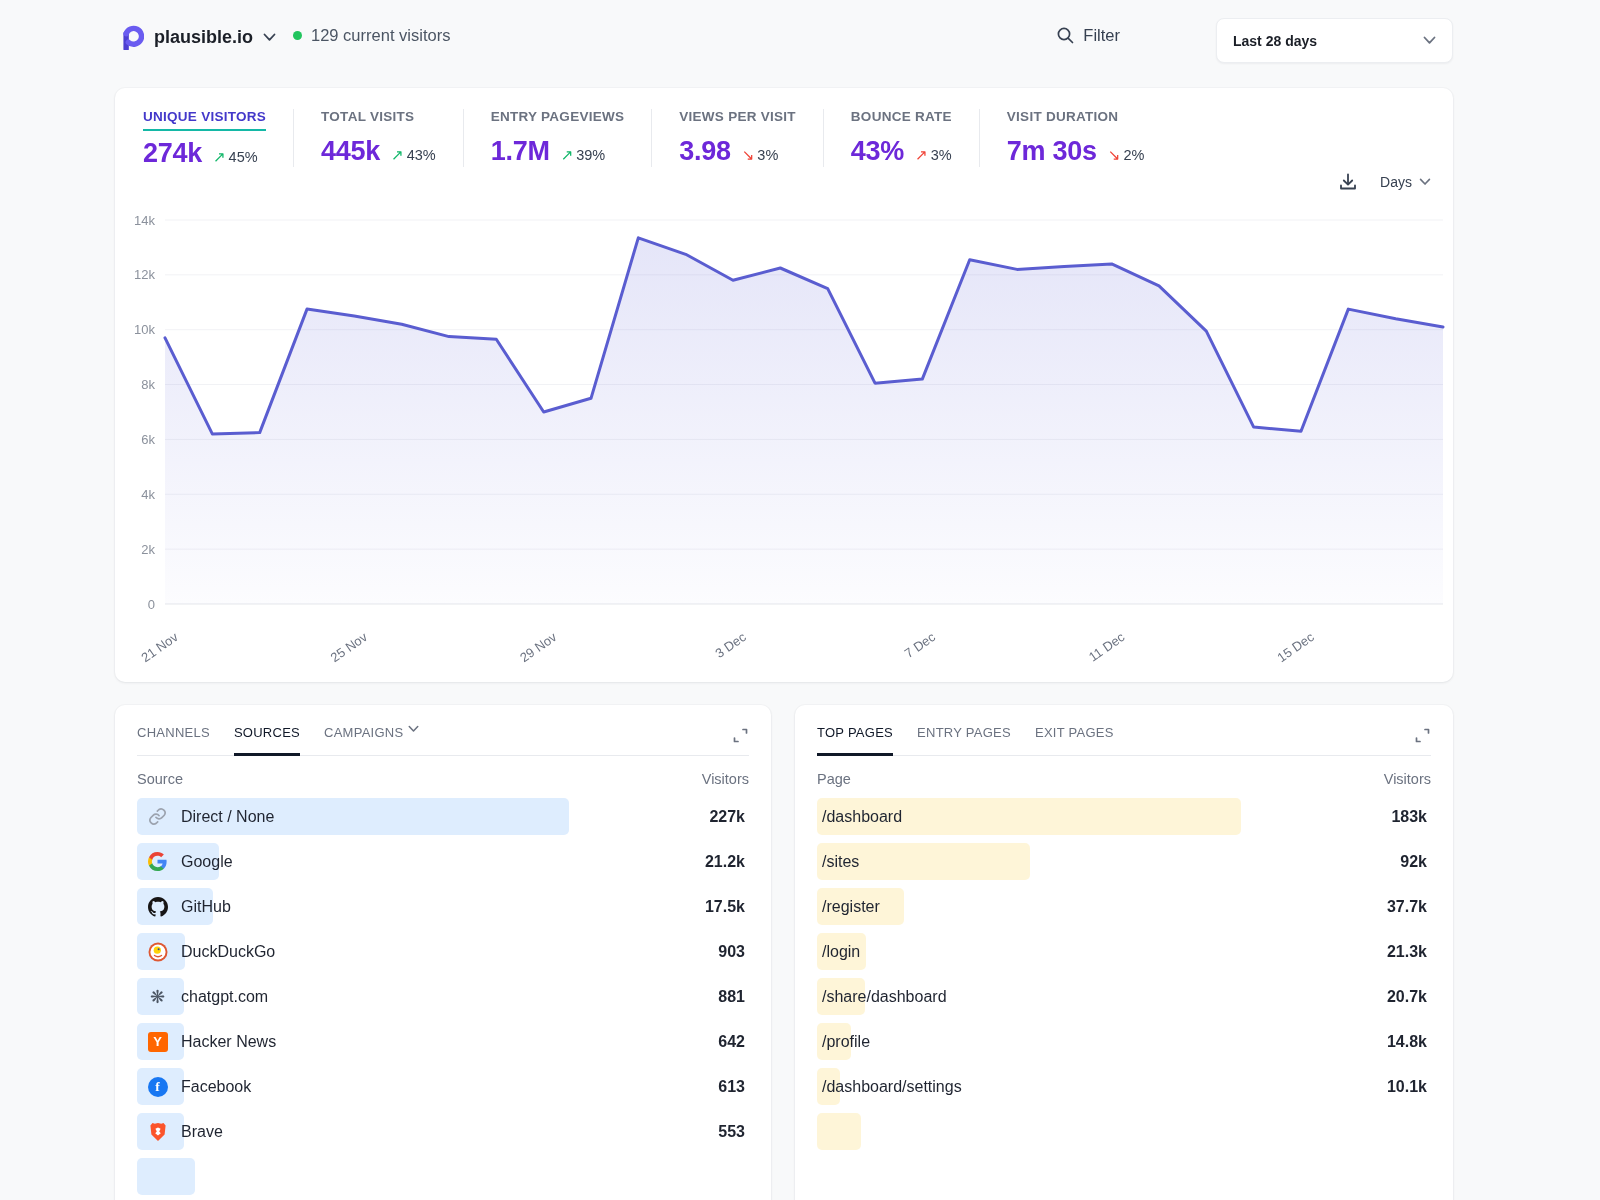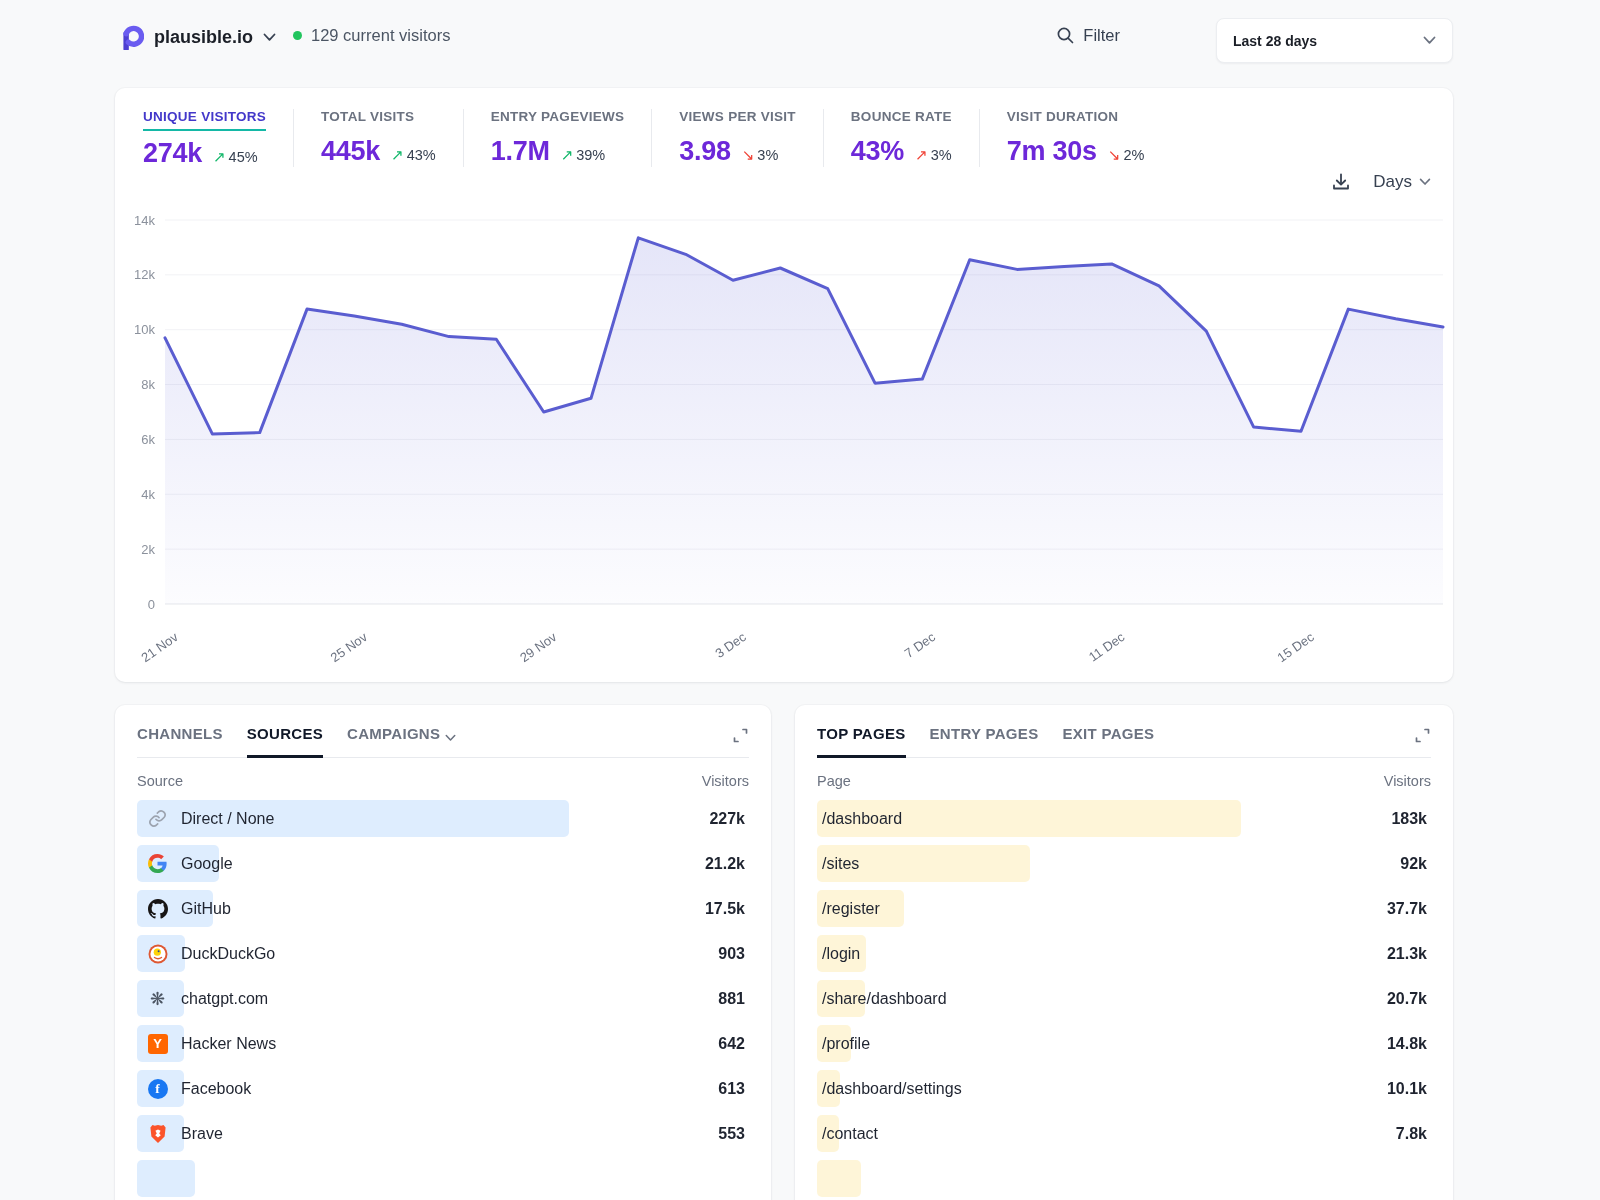--- a/index.html
+++ b/index.html
@@ -39,26 +39,26 @@
   .stat-valuerow { display:flex; align-items:baseline; gap:11px; margin-top:12px; }
   .stat.active .stat-valuerow { margin-top:7px; }
   .stat-value { font-size:27px; font-weight:700; color:#6d28d9; letter-spacing:-.01em; }
   .stat-delta { font-size:14.5px; color:#374151; white-space:nowrap; }
   .stat-delta .arr { font-size:15px; margin-right:3px; }
   .stat-delta.positive .arr { color:#12b76a; }
   .stat-delta.negative .arr { color:#f04438; }
   
   .chart-controls { position:absolute; right:22px; top:84px; display:flex; align-items:center; gap:22px; }
   .interval { display:flex; align-items:center; gap:7px; cursor:pointer; }
-  .interval-label { font-size:17px; color:#374151; }
+  .interval-label { font-size:14px; color:#374151; }
   .chart-svg { position:absolute; left:0; top:0; width:1338px; height:594px; }
   
   .panel-inner { padding:20px 22px 0 22px; }
   .tabs { display:flex; align-items:flex-end; gap:24px; border-bottom:1px solid #e8eaee; padding-bottom:0; position:relative; }
-  .tab { font-size:15px; font-weight:700; letter-spacing:.02em; color:#6b7280; padding-bottom:15px; cursor:pointer; position:relative; display:flex; align-items:flex-end; gap:5px; }
+  .tab { font-size:13px; font-weight:400; letter-spacing:.02em; color:#6b7280; padding-bottom:15px; cursor:pointer; position:relative; display:flex; align-items:flex-start; gap:5px; }
   .tab.active { color:#101828; }
   .tab.active::after { content:""; position:absolute; left:0; right:0; bottom:-1px; height:3px; background:#101828; }
   .expand-btn { position:absolute; right:0; top:2px; cursor:pointer; }
   .cols { display:flex; justify-content:space-between; margin-top:15px; font-size:14.5px; color:#6b7280; }
   .rows { margin-top:11px; }
   .row { position:relative; height:37px; margin-bottom:8px; display:flex; align-items:center; cursor:pointer; }
   .row-bar { position:absolute; left:0; top:0; height:37px; border-radius:5px; }
   .panel-left .row-bar { background:rgba(147,197,253,.30); }
   .panel-right .row-bar { background:rgba(252,211,77,.22); }
   .row-label { position:relative; display:flex; align-items:center; gap:13px; padding-left:10px; font-size:16px; color:#1f2430; }
@@ -406,24 +406,17 @@
         <span class="row-value">14.8k</span>
       </div>
       <div class="row">
         <div class="row-bar" style="width: 23.4011px;"></div>
         <div class="row-label">
             <span>/dashboard/settings</span>
           </div>
         <span class="row-value">10.1k</span>
       </div>
       <div class="row">
-        <div class="row-bar" style="width: 22px;"></div>
-        <div class="row-label">
-            <span>/contact</span>
-          </div>
-        <span class="row-value">7.8k</span>
-      </div>
-      <div class="row">
         <div class="row-bar" style="width:44px"></div>
       </div>
     </div>
   </div>
 </div>
 
 </body></html>

